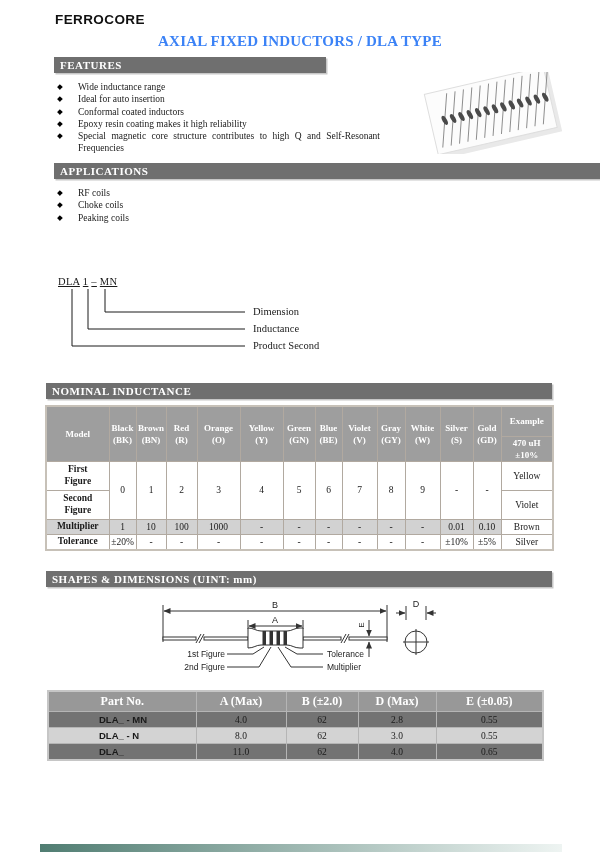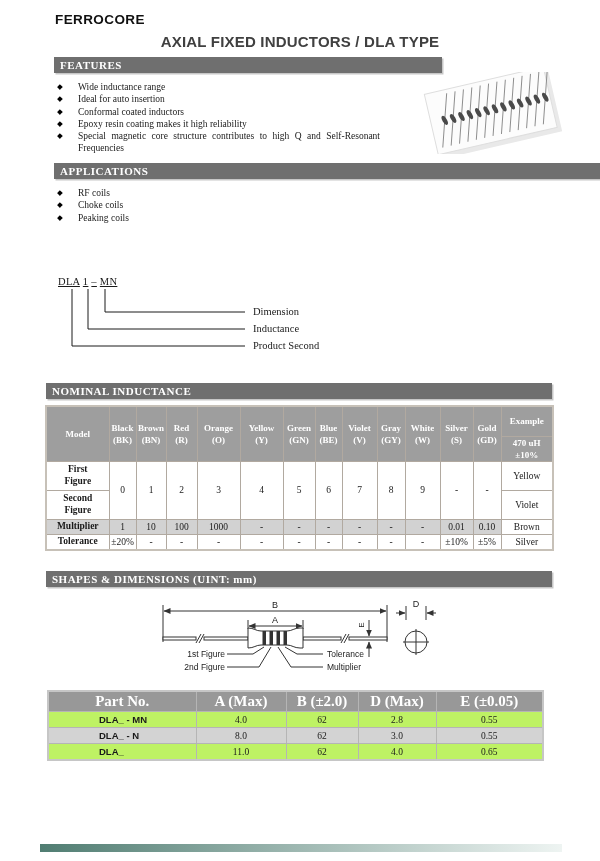--- a/index.html
+++ b/index.html
@@ -1,22 +1,22 @@
 <!DOCTYPE html>
 <html><head>
 <meta charset="utf-8">
 <style>
   html,body{margin:0;padding:0;background:#fff;}
   #page{position:relative;width:600px;height:861px;background:#ffffff;overflow:hidden;
         font-family:"Liberation Serif",serif;color:#1a1a1a;}
   .abs{position:absolute;}
   .brand{left:55px;top:12px;font-family:"Liberation Sans",sans-serif;font-weight:bold;
          font-size:13.5px;letter-spacing:.4px;color:#111;}
-  .title{left:0;right:0;top:33px;text-align:center;font-family:Liberation Sans, sans-serif;
-         font-weight:bold;font-size:15px;letter-spacing:.2px;color:#404040;}
+  .title{left:0;right:0;top:33px;text-align:center;font-family:Liberation Serif, serif;
+         font-weight:bold;font-size:15px;letter-spacing:.2px;color:#3b82f6;}
   .bar{position:absolute;height:16px;line-height:16px;background:#6f6f6f;color:#fff;
        font-weight:bold;font-size:11px;letter-spacing:.5px;padding-left:6px;
        box-shadow:1.5px 1.5px 0 rgba(0,0,0,.22);box-sizing:border-box;}
   .blist{position:absolute;}
   .bitem{display:flex;align-items:flex-start;line-height:12.3px;font-size:9.5px;}
   .bitem .blt{width:21px;flex:0 0 21px;font-size:7.5px;line-height:12.3px;padding-left:3px;color:#000;}
   .bitem .btx{flex:1;text-align:justify;}
   
   .ocode{left:58px;top:276px;font-size:10.5px;letter-spacing:.3px;}
   .ocode .u{text-decoration:underline;}
@@ -28,38 +28,38 @@
                     padding:0;overflow:hidden;}
   .ntab th{background:#9e9e9e;color:#fff;font-weight:bold;font-size:9px;line-height:1.35;}
   .ntab td{font-size:9.5px;background:#fff;}
   .h1{height:30px;} .h2{height:22px;} .figrow td{height:28px;} .smrow td{height:14px;}
   .lab{font-weight:bold;white-space:pre-line;line-height:1.2;}
   .mulrow td{background:#d2d2d2;}
   .mulrow td.ex{background:#fff;}
   
   .ptab{position:absolute;left:47px;top:690px;width:495px;border:2px solid #c6c6c6;}
   .ptab th,.ptab td{border:1px solid #b5b5b5;padding:0;vertical-align:middle;}
-  .ptab th{background:#989898;color:#fff;font-weight:bold;font-size:15px;height:19px;text-align:center;margin-top:43px;}
-  .ptab td{font-size:9.5px;height:15px;text-align:center;background:#bef264;}
+  .ptab th{background:#989898;color:#fff;font-weight:bold;font-size:12px;height:19px;text-align:center;margin-top:43px;}
+  .ptab td{font-size:9.5px;height:15px;text-align:center;background:#737373;}
   .ptab tr.alt td{background:#d3d3d3;}
   .ptab td.pn{text-align:left;padding-left:50px;font-family:"Liberation Sans",sans-serif;
               font-weight:bold;font-size:9.5px;}
   .footer-rule{left:40px;top:844px;width:522px;height:8px;
                background:linear-gradient(90deg,#507d72,#eef4f2);}
   svg text{font-family:"Liberation Sans",sans-serif;}
 </style>
 </head>
 <body>
 
 <div id="page">
 
   <div class="abs brand">FERROCORE</div>
   <div class="abs title">AXIAL FIXED INDUCTORS / DLA TYPE</div>
 
-  <div class="bar" style="left:54px;top:57px;width:388px;">FEATURES</div>
+  <div class="bar" style="left:54px;top:57px;width:272px;">FEATURES</div>
   <div class="blist" style="left:54px;top:81px;width:326px;">
     <div class="bitem">
         <span class="blt">◆</span>
         <span class="btx">Wide inductance range</span>
       </div>
     <div class="bitem">
         <span class="blt">◆</span>
         <span class="btx">Ideal for auto insertion</span>
       </div>
     <div class="bitem">

